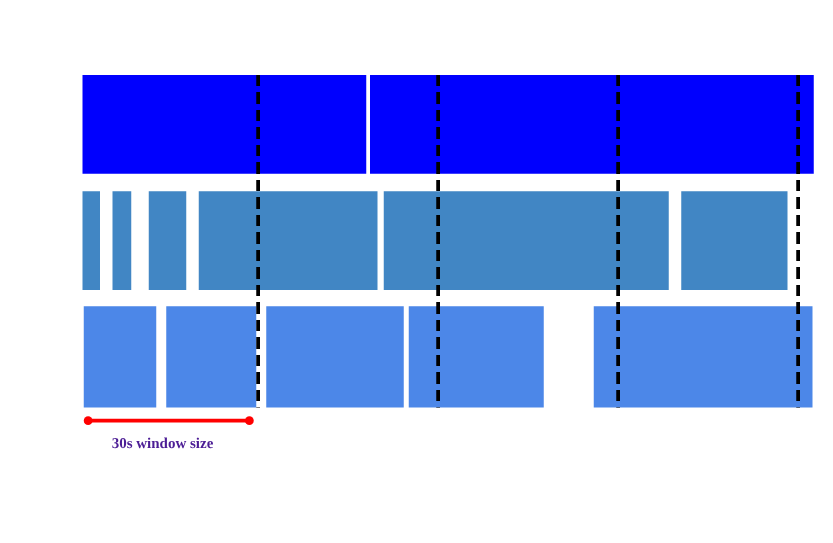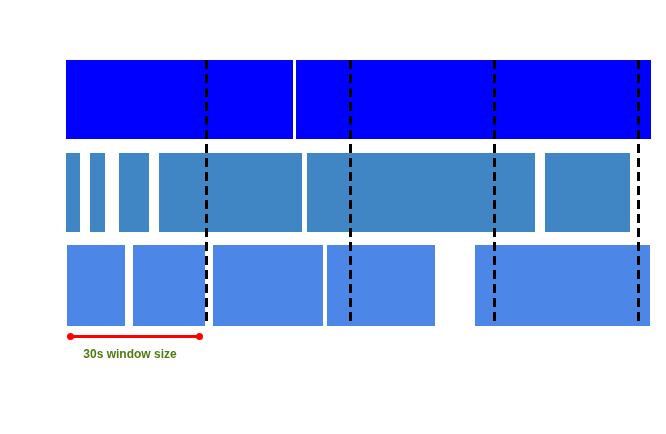--- a/index.html
+++ b/index.html
@@ -38,21 +38,21 @@
   }
 </style>
 </head>
 <body>
 
 <div id="canvas" style="width: 666px; height: 434px; background: rgb(255, 255, 255);">
 
   <div class="arrow-line" style="left: 68px; width: 134px; top: 335px; height: 3px; background: rgb(255, 0, 0);"></div>
   <div class="arrow-dot" style="width: 7px; height: 7px; background: rgb(255, 0, 0); left: 67px; top: 333px;"></div>
   <div class="arrow-dot" style="width: 7px; height: 7px; background: rgb(255, 0, 0); left: 196px; top: 333px;"></div>
-  <div class="annotation-label" style="left: 130px; top: 347px; color: #4d7c0f; font-size: 12px;">30s window size</div>
+  <div class="annotation-label" style="left: 130px; top: 347px; color: #4c1d95; font-size: 12px; font-family: Liberation Serif, serif;">30s window size</div>
 <div class="track" style="top: 60px; height: 79px;">
       <div class="segment-bar" style="left: 65.5px; width: 227px; background: rgb(0, 0, 254);"></div>
       <div class="segment-bar" style="left: 296px; width: 355px; background: rgb(0, 0, 254);"></div>
     </div>
     <div class="track" style="top: 153px; height: 79px;">
       <div class="segment-bar" style="left: 65.5px; width: 14.5px; background: rgb(65, 134, 196);"></div>
       <div class="segment-bar" style="left: 90px; width: 14.5px; background: rgb(65, 134, 196);"></div>
       <div class="segment-bar" style="left: 118.5px; width: 30.5px; background: rgb(65, 134, 196);"></div>
       <div class="segment-bar" style="left: 158.5px; width: 143px; background: rgb(65, 134, 196);"></div>
       <div class="segment-bar" style="left: 306.5px; width: 228.5px; background: rgb(65, 134, 196);"></div>

